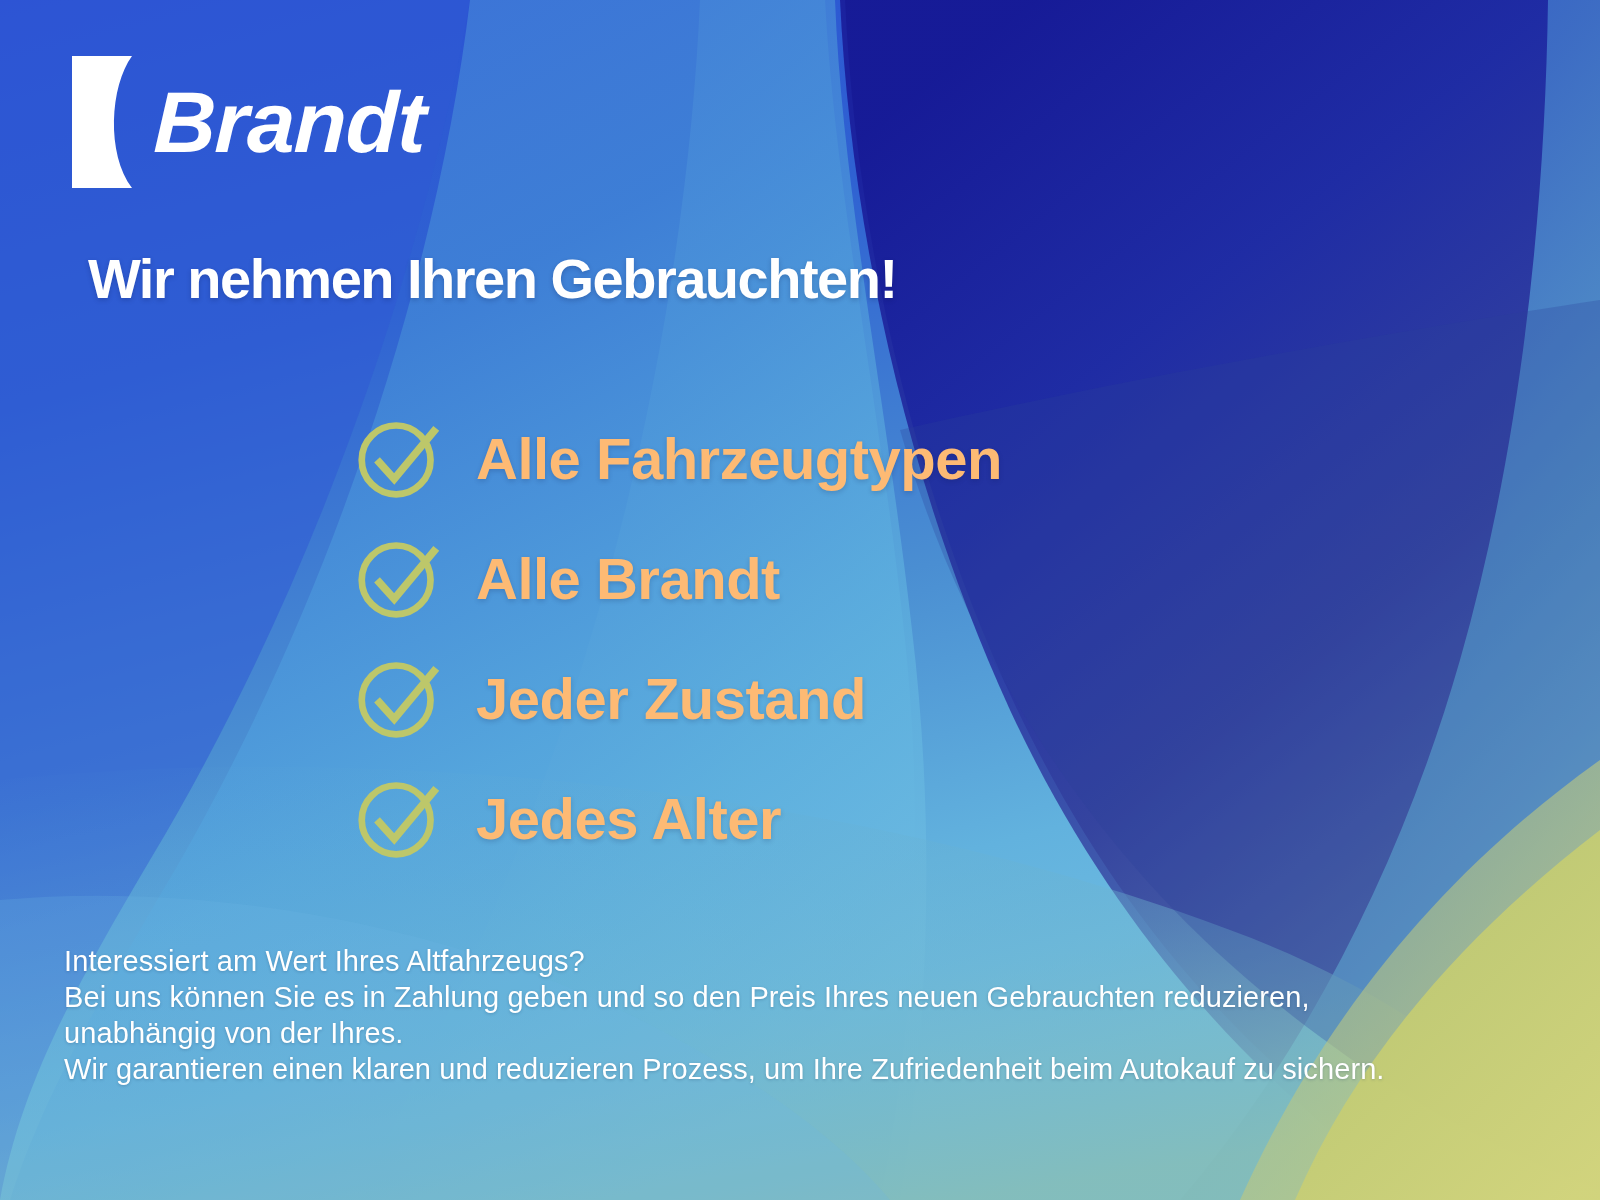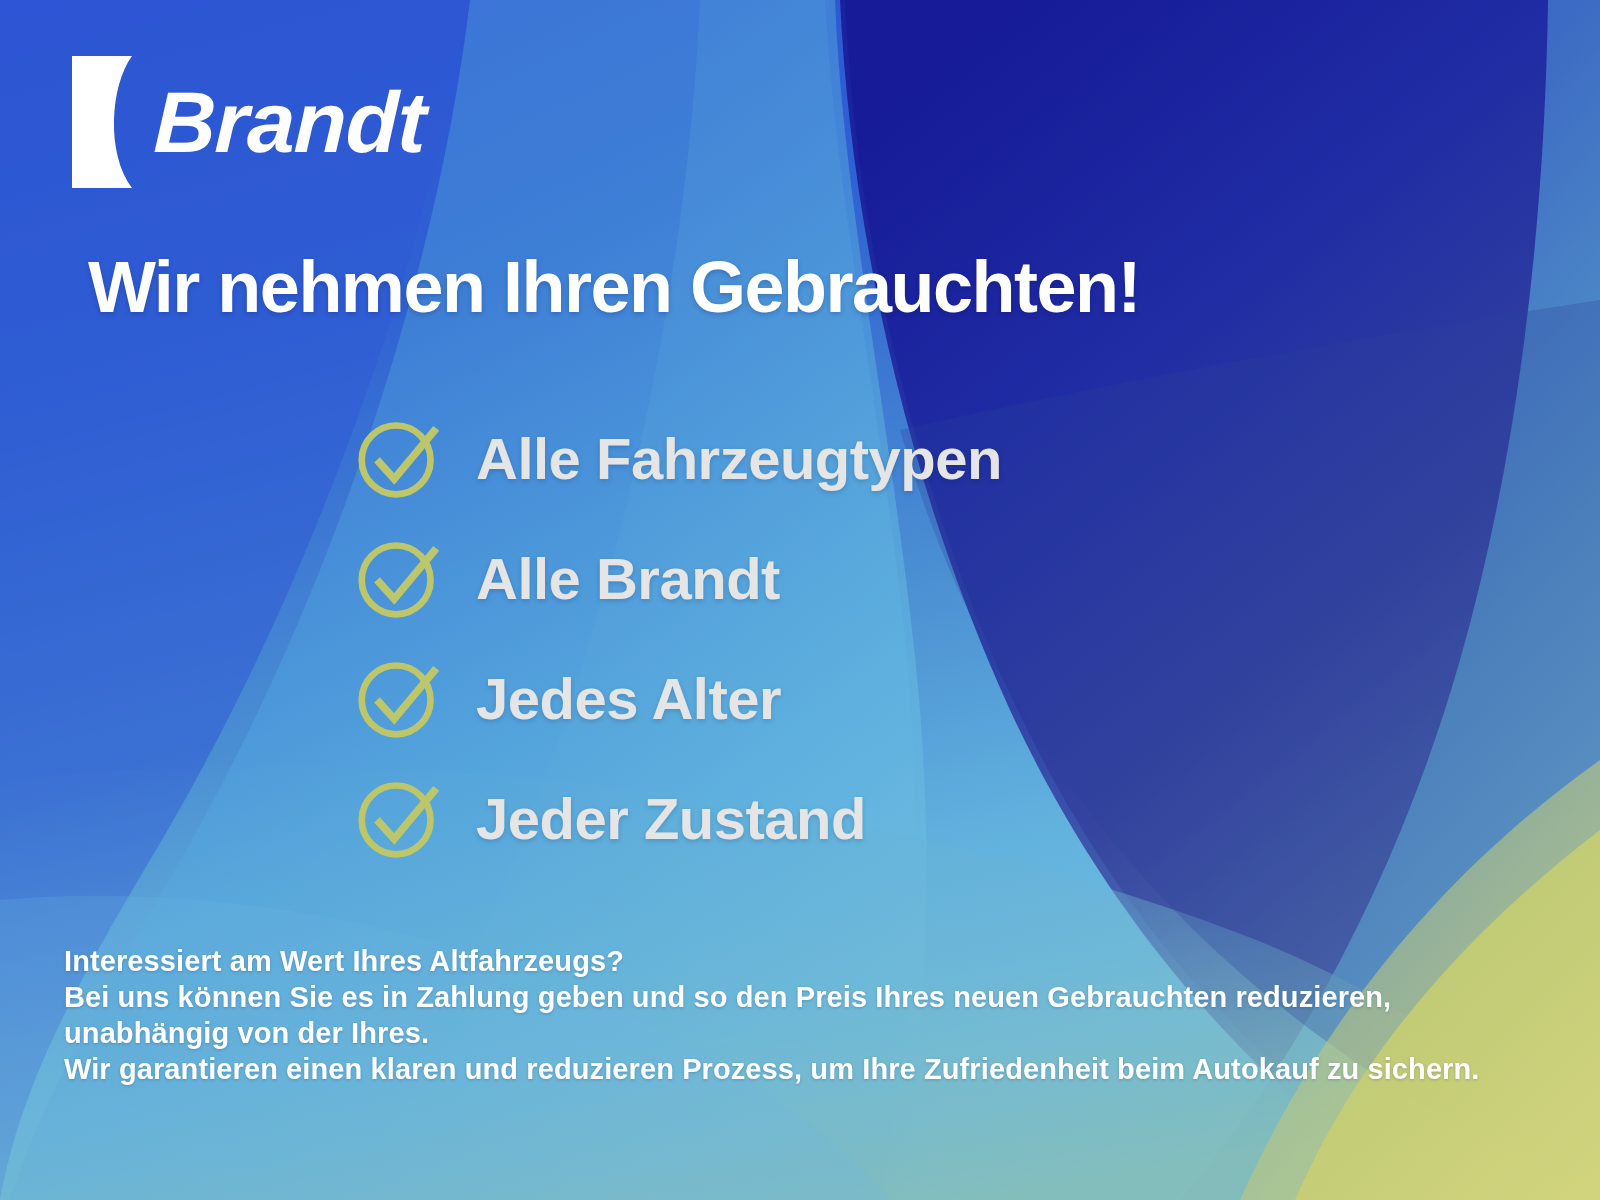--- a/index.html
+++ b/index.html
@@ -54,21 +54,21 @@
     letter-spacing: -1px;
     line-height: 1;
     transform: skewX(-2deg);
   }
 
   
   .headline {
     position: absolute;
     left: 88px;
     top: 246px;
-    font-size: 72px;
+    font-size: 56px;
     font-weight: bold;
     color: #ffffff;
     letter-spacing: -1.5px;
     white-space: nowrap;
     text-shadow: 0 2px 5px rgba(10,20,70,0.22);
   }
 
   
   .benefits {
     position: absolute;
@@ -83,36 +83,36 @@
   .benefit-icon {
     width: 86px;
     height: 86px;
     flex: none;
     display: block;
   }
   .benefit-label {
     margin-left: 34px;
     font-size: 58px;
     font-weight: bold;
-    color: #e5e5e5;
+    color: #fdba74;
     letter-spacing: -0.5px;
     white-space: nowrap;
     text-shadow: 0 2px 5px rgba(10,20,70,0.18);
   }
 
   
   .body-copy {
     position: absolute;
     left: 64px;
     top: 943px;
     width: 1460px;
   }
   .body-line {
     font-size: 29px;
-    font-weight: bold;
+    font-weight: normal;
     color: #ffffff;
     line-height: 36px;
     white-space: nowrap;
     letter-spacing: 0.1px;
     text-shadow: 0 1px 3px rgba(20,50,90,0.25);
   }
 </style>
 </head>
 <body>
 
@@ -246,29 +246,29 @@
           <path d="M 22 47 L 40 67 L 84 14" fill="none" stroke="#bdc76a" stroke-width="8" stroke-linecap="butt" stroke-linejoin="miter"></path>
         </svg>
         <span class="benefit-label">Alle Brandt</span>
       </div>
 
       <div class="benefit">
         <svg class="benefit-icon" viewBox="0 0 90 90">
           <circle cx="42" cy="47" r="36" fill="none" stroke="#bdc76a" stroke-width="7"></circle>
           <path d="M 22 47 L 40 67 L 84 14" fill="none" stroke="#bdc76a" stroke-width="8" stroke-linecap="butt" stroke-linejoin="miter"></path>
         </svg>
+        <span class="benefit-label">Jeder Zustand</span>
+      </div>
+
+      <div class="benefit">
+        <svg class="benefit-icon" viewBox="0 0 90 90">
+          <circle cx="42" cy="47" r="36" fill="none" stroke="#bdc76a" stroke-width="7"></circle>
+          <path d="M 22 47 L 40 67 L 84 14" fill="none" stroke="#bdc76a" stroke-width="8" stroke-linecap="butt" stroke-linejoin="miter"></path>
+        </svg>
         <span class="benefit-label">Jedes Alter</span>
-      </div>
-
-      <div class="benefit">
-        <svg class="benefit-icon" viewBox="0 0 90 90">
-          <circle cx="42" cy="47" r="36" fill="none" stroke="#bdc76a" stroke-width="7"></circle>
-          <path d="M 22 47 L 40 67 L 84 14" fill="none" stroke="#bdc76a" stroke-width="8" stroke-linecap="butt" stroke-linejoin="miter"></path>
-        </svg>
-        <span class="benefit-label">Jeder Zustand</span>
       </div>
 
     </div>
 
     <div class="body-copy">
       <div class="body-line">Interessiert am Wert Ihres Altfahrzeugs?</div>
       <div class="body-line">Bei uns können Sie es in Zahlung geben und so den Preis Ihres neuen Gebrauchten reduzieren,</div>
       <div class="body-line">unabhängig von der Ihres.</div>
       <div class="body-line">Wir garantieren einen klaren und reduzieren Prozess, um Ihre Zufriedenheit beim Autokauf zu sichern.</div>
     </div>

